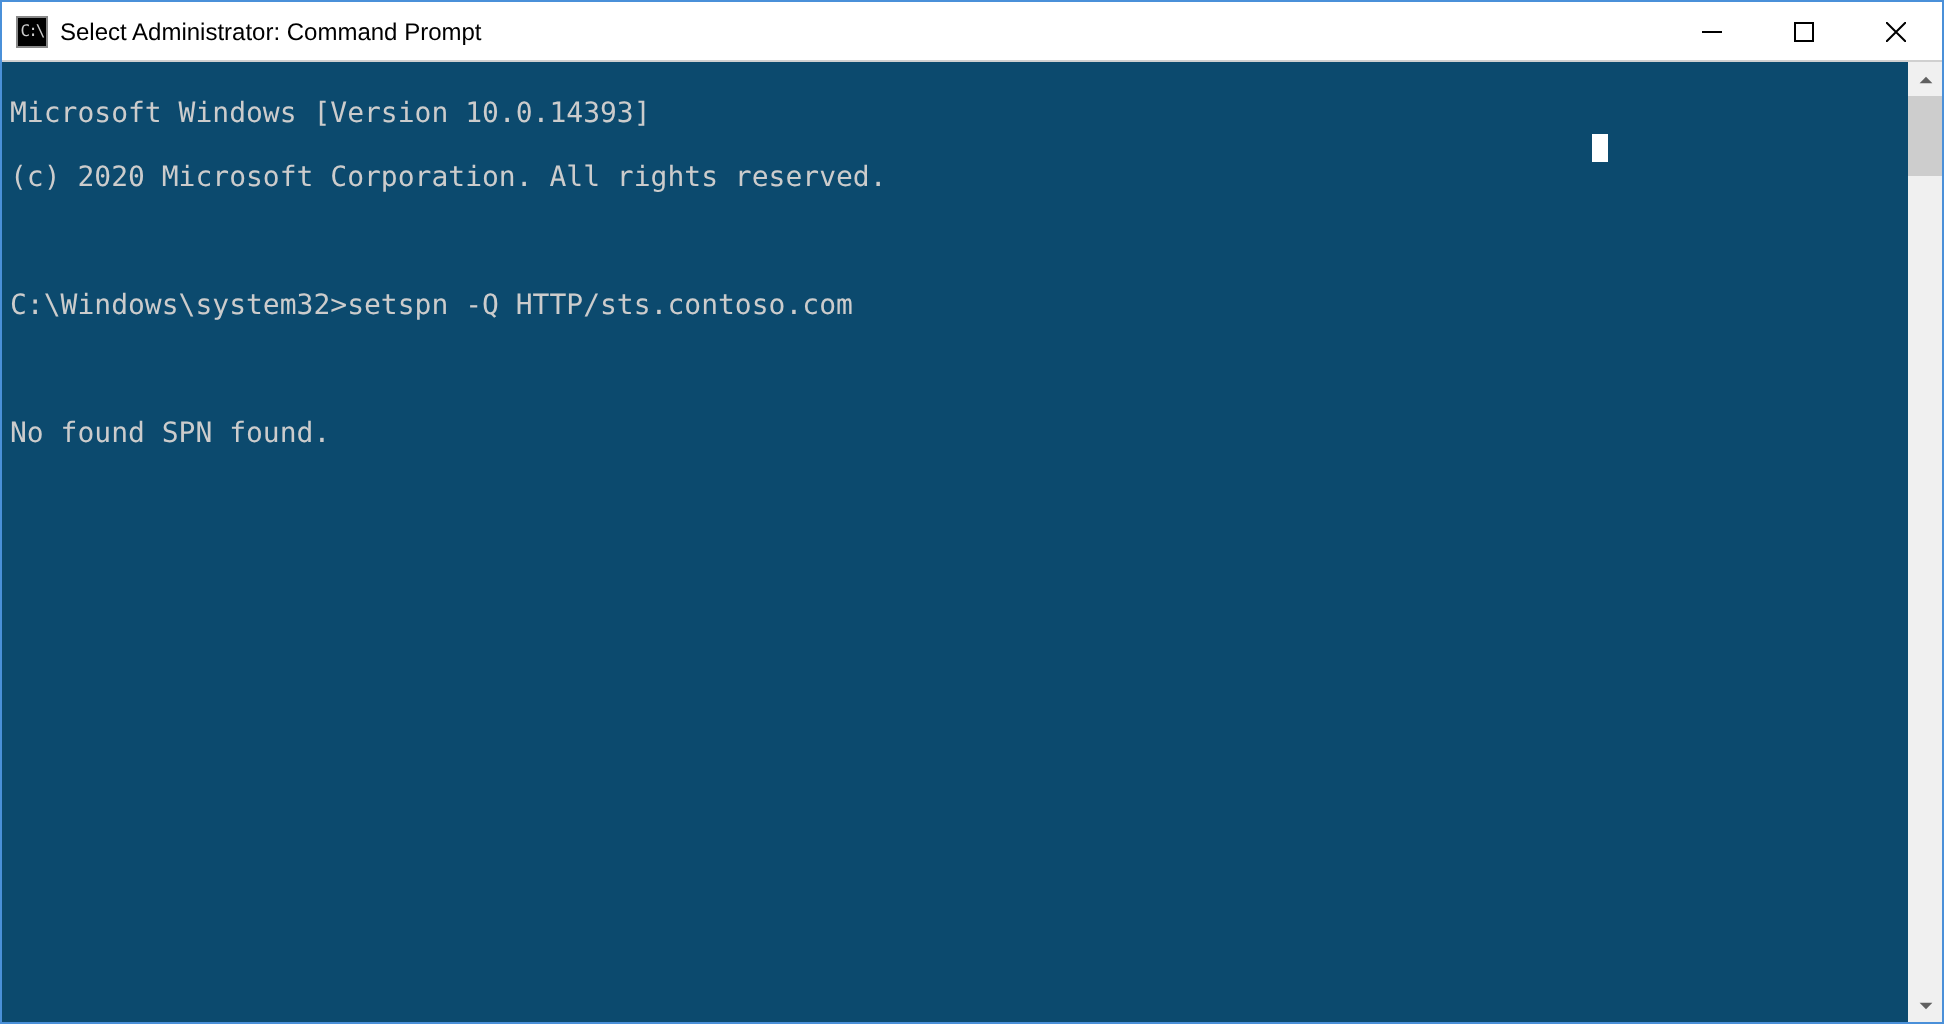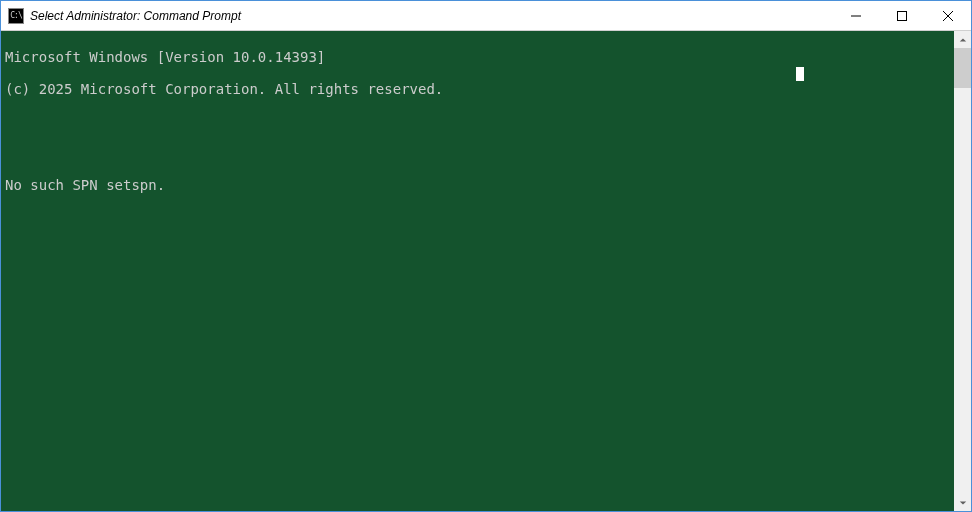--- a/index.html
+++ b/index.html
@@ -24,37 +24,36 @@
     border: 1px solid #888;
     display: flex; align-items: center; justify-content: center;
     font-size: 8px; color: #ccc; font-family: Consolas, monospace;
     letter-spacing: -1px;
   }
   .titlebar .title {
     margin-left: 6px;
     font-size: 12px;
     color: #000;
     flex: 0 0 auto;
-    font-style: italic;
   }
   .titlebar .spacer { flex: 1 1 auto; }
   .titlebar .win-btn {
     width: 46px; height: 30px;
     display: flex; align-items: center; justify-content: center;
     color: #000;
   }
   .titlebar .win-btn svg { width: 10px; height: 10px; }
   .client {
     flex: 1 1 auto;
     display: flex;
     min-height: 0;
   }
   .terminal {
     flex: 1 1 auto;
-    background: #14532d;
+    background: #0c4a6e;
     color: #cccccc;
     font-family: Consolas, "Lucida Console", monospace;
     font-size: 14px;
     line-height: 16px;
     padding: 2px 4px 2px 4px;
     white-space: pre;
     overflow: hidden;
     position: relative;
   }
   .terminal .line { min-height: 16px; }
@@ -113,24 +112,25 @@
     </div>
     <div class="win-btn close">
       <svg viewBox="0 0 10 10">
           <path d="M0 0 L10 10 M10 0 L0 10" stroke="currentColor" stroke-width="1"></path>
         </svg>
     </div>
   </div>
   <div class="client">
     <div class="terminal">
 <div class="line">Microsoft Windows [Version 10.0.14393]</div>
-<div class="line">(c) 2025 Microsoft Corporation. All rights reserved.</div>
+<div class="line">(c) 2020 Microsoft Corporation. All rights reserved.</div>
 <div class="line"></div>
+<div class="line">C:\Windows\system32&gt;setspn -Q HTTP/sts.contoso.com</div>
 <div class="line"></div>
-<div class="line">No such SPN setspn.</div>
+<div class="line">No found SPN found.</div>
 <div class="line"></div>
       <div class="floating-cursor"></div>
     </div>
     <div class="scrollbar">
       <div class="sb-btn">
         <svg viewBox="0 0 10 10">
             <path d="M1 7 L5 3 L9 7 Z"></path>
           </svg>
       </div>
       <div class="track">

